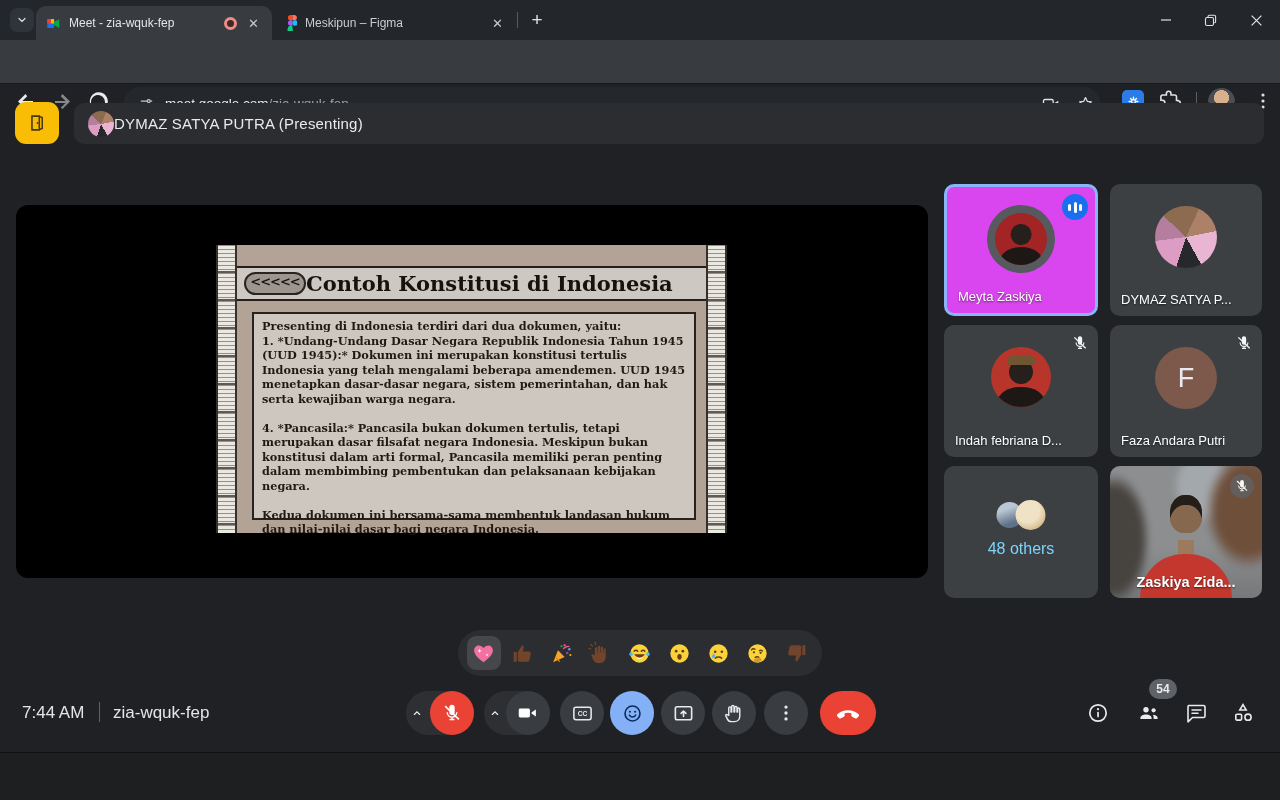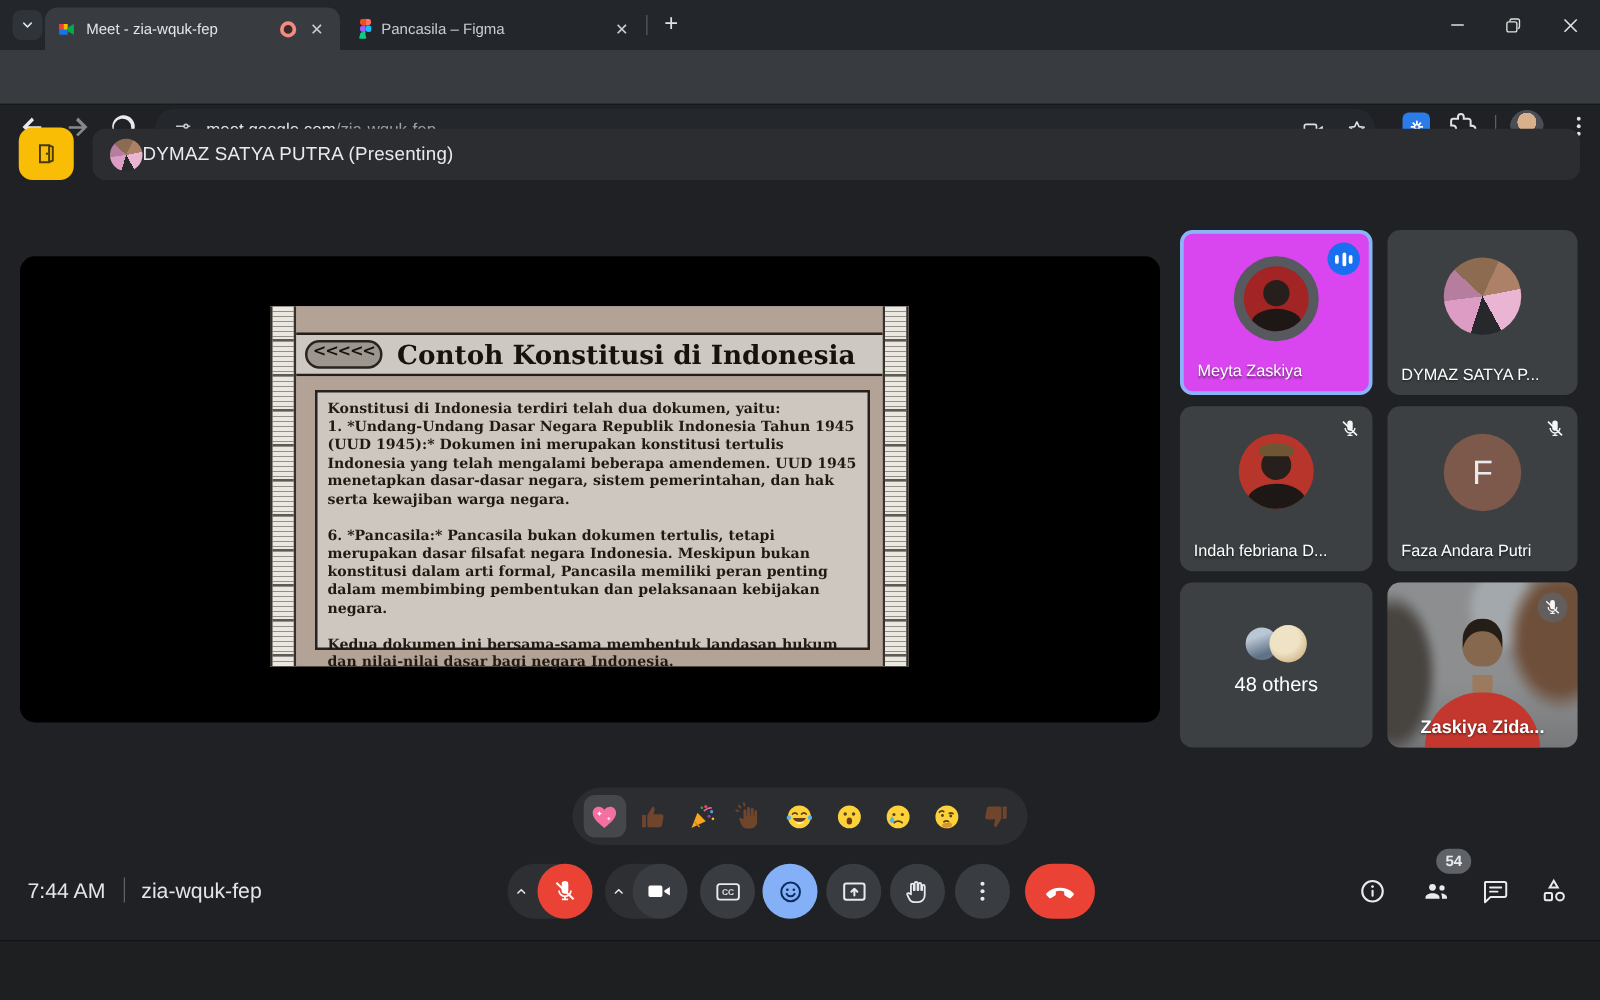--- a/index.html
+++ b/index.html
@@ -58,21 +58,21 @@
       border-left:2px solid #35302a;border-right:2px solid #35302a}
   #np-left{left:0}#np-right{left:490px}
   #slide-center{position:absolute;left:21px;top:0;width:469px;height:288px}
   #slide-band-top{position:absolute;left:0;top:0;width:469px;height:23px;background:#b3a296;
       border-bottom:2px solid #241f1a;box-sizing:border-box}
   #slide-header{position:absolute;left:0;top:23px;width:469px;height:33px;background:#cdc8c2;
       border-bottom:2px solid #241f1a;box-sizing:border-box;display:flex;align-items:center}
   #slide-back{margin-left:7px;width:62px;height:23px;background:#9c968f;border:2px solid #29241f;
       border-radius:12px;box-sizing:border-box;text-align:center;line-height:19px;
       font:700 13px "DejaVu Serif",serif;color:#15120e;letter-spacing:-1px;flex:none}
-  #slide-title{flex:1;text-align:center;font:700 21px "DejaVu Serif",serif;color:#17120c;padding-right:10px}
+  #slide-title{flex:1;text-align:left;font:700 21px "DejaVu Serif",serif;color:#17120c;padding-right:10px}
   #slide-body{position:absolute;left:0;top:56px;width:469px;height:232px;background:#b3a296}
   #content-box{position:absolute;left:15px;top:11px;width:444px;height:208px;background:#cec7bf;
       border:2px solid #27221e;box-sizing:border-box;padding:5px 8px}
   #content-box p{margin:0;font:700 11.3px/14.6px "DejaVu Serif",serif;color:#211a12}
   #content-box p.gap{margin-top:14px}
 
   
   .tile{position:absolute;width:154px;height:132px;border-radius:10px;background:#3c4043;overflow:hidden}
   #tile-meyta{left:944px;top:184px;border:3px solid #8ab4f8;box-sizing:border-box;background:#d946ef}
   #tile-dymaz{left:1110px;top:184px;width:152px}
@@ -101,21 +101,21 @@
       padding:4px;box-sizing:border-box;top:8px;right:8px}
   #audio-badge{position:absolute;top:7px;right:7px;width:26px;height:26px;border-radius:50%;background:#1a6ff0;
       display:flex;align-items:center;justify-content:center;gap:2.5px}
   #audio-badge i{display:block;width:3px;border-radius:2px;background:#fff}
   #audio-badge i:nth-child(1){height:7px}#audio-badge i:nth-child(2){height:11px}#audio-badge i:nth-child(3){height:7px}
   #others-avatars{position:absolute;left:50%;top:34px;transform:translateX(-50%);display:flex;align-items:center}
   #others-a1{width:26px;height:26px;border-radius:50%;background:linear-gradient(160deg,#b9c6d4 0 30%,#5f7287 75%);z-index:1}
   #others-a2{width:30px;height:30px;border-radius:50%;margin-left:-7px;z-index:2;
       background:radial-gradient(circle at 40% 35%,#f0e2c4 0 45%,#d3b98b 78%)}
   #others-label{position:absolute;left:0;top:74px;width:100%;text-align:center;font-size:16px;
-      font-weight:500;color:#ffffff}
+      font-weight:500;color:#7dd3fc}
   #video-blur{position:absolute;inset:-6px;filter:blur(3px);background-color:#85888b;
       background-image:radial-gradient(70px 95px at 88% 35%,#6e4f3a 0 45%,transparent 62%),
         radial-gradient(55px 100px at 6% 55%,#47433f 0 50%,transparent 66%),
         radial-gradient(45px 55px at 60% 18%,#a3a8ac 0 50%,transparent 66%),
         linear-gradient(180deg,#8c8e90 0 60%,#737577)}
   .v-neck{position:absolute;left:50%;top:56%;transform:translateX(-50%);width:16px;height:16px;background:#9c7a5e}
   .v-head{position:absolute;left:50%;top:22%;transform:translateX(-50%);width:32px;height:38px;
       border-radius:46% 46% 42% 42%;background:#86684f;box-shadow:inset 0 -26px 0 -14px #86684f,inset 0 10px 0 0 #241d18}
   .v-body{position:absolute;left:50%;bottom:0;transform:translateX(-50%);width:92px;height:44px;
       border-radius:46px 46px 0 0;background:#c3372e}
@@ -180,21 +180,21 @@
   </div>
 
   <div class="tab" id="tab-2">
     <svg width="11" height="16" viewBox="0 0 12 18">
       <path d="M2 3a3 3 0 0 1 3-3h2v6H5a3 3 0 0 1-3-3z" fill="#f24e1e"></path>
       <path d="M7 0h2a3 3 0 1 1 0 6H7z" fill="#ff7262"></path>
       <path d="M2 9a3 3 0 0 1 3-3h2v6H5a3 3 0 0 1-3-3z" fill="#a259ff"></path>
       <circle cx="10" cy="9" r="3" fill="#1abcfe"></circle>
       <path d="M2 15a3 3 0 0 1 3-3h2v3a3 3 0 1 1-5 0z" fill="#0acf83"></path>
     </svg>
-    <span class="tab-title">Pancasila – Figma</span>
+    <span class="tab-title">Meskipun – Figma</span>
     <span class="tab-close">✕</span>
   </div>
 
   <div id="tab-divider"></div>
   <div id="newtab-btn">+</div>
 
   <div class="winctl" id="win-min">
     <svg width="12" height="12" viewBox="0 0 12 12">
         <path d="M1 6h10" stroke="#dfe1e2" stroke-width="1.2"></path>
       </svg>
@@ -283,23 +283,23 @@
     <div id="np-left" class="np-strip"></div>
     <div id="np-right" class="np-strip" style="left:490px"></div>
     <div id="slide-center">
       <div id="slide-band-top"></div>
       <div id="slide-header">
         <span id="slide-back">&lt;&lt;&lt;&lt;&lt;</span>
         <span id="slide-title">Contoh Konstitusi di Indonesia</span>
       </div>
       <div id="slide-body">
         <div id="content-box">
-          <p>Konstitusi di Indonesia terdiri telah dua dokumen, yaitu:</p>
+          <p>Presenting di Indonesia terdiri dari dua dokumen, yaitu:</p>
           <p>1. *Undang-Undang Dasar Negara Republik Indonesia Tahun 1945 (UUD 1945):* Dokumen ini merupakan konstitusi tertulis Indonesia yang telah mengalami beberapa amendemen. UUD 1945 menetapkan dasar-dasar negara, sistem pemerintahan, dan hak serta kewajiban warga negara.</p>
-          <p class="gap">6. *Pancasila:* Pancasila bukan dokumen tertulis, tetapi merupakan dasar filsafat negara Indonesia. Meskipun bukan konstitusi dalam arti formal, Pancasila memiliki peran penting dalam membimbing pembentukan dan pelaksanaan kebijakan negara.</p>
+          <p class="gap">4. *Pancasila:* Pancasila bukan dokumen tertulis, tetapi merupakan dasar filsafat negara Indonesia. Meskipun bukan konstitusi dalam arti formal, Pancasila memiliki peran penting dalam membimbing pembentukan dan pelaksanaan kebijakan negara.</p>
           <p class="gap">Kedua dokumen ini bersama-sama membentuk landasan hukum dan nilai-nilai dasar bagi negara Indonesia.</p>
         </div>
       </div>
     </div>
   </div>
 </div>
 
 <div class="tile" id="tile-meyta">
   <div id="audio-badge">
       <i></i>

